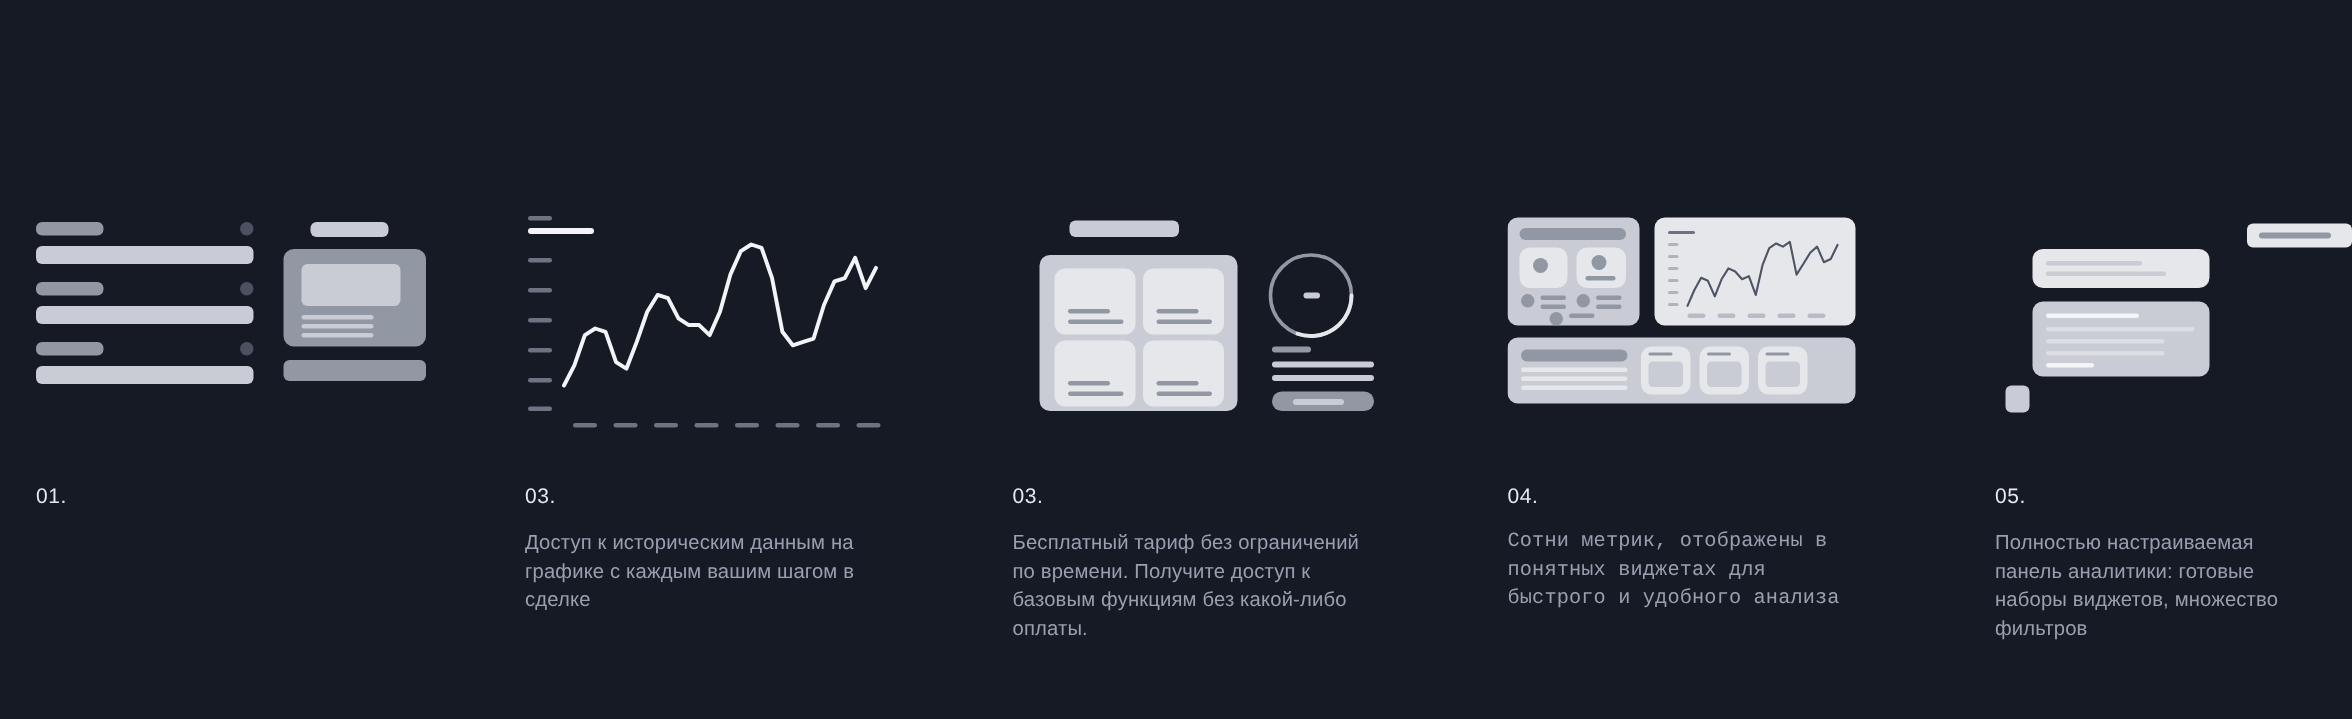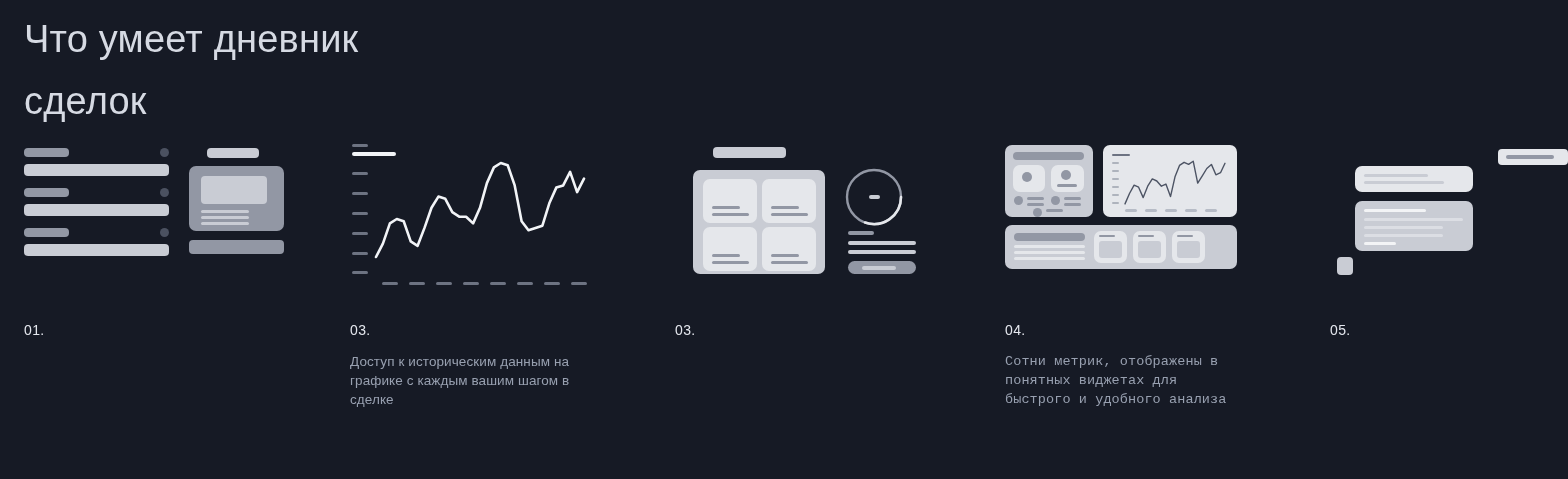--- a/index.html
+++ b/index.html
@@ -108,22 +108,20 @@
   .ytick.top { width: 44px; height: 4px; background: #f2f4f7; }
   .xtick  { position: absolute; bottom: 3px; width: 16px; height: 3px; border-radius: 2px; background: #6d7382; }
 
   svg { display: block; overflow: visible; }
 </style>
 </head>
 <body>
 
 <div class="page">
 
-  <h1 class="page-title">Что умеет дневник
-сделок</h1>
 
   <div class="cards">
 
     <div class="card c1">
       <div class="art">
 
         <div class="bar md" style="left:0;top:8px;width:45px;height:9px;"></div>
         <span class="dot" style="left:136px;top:8px;width:9px;height:9px;"></span>
         <div class="bar lt" style="left:0;top:24px;width:145px;height:12px;"></div>
 
@@ -206,20 +204,21 @@
         <div class="bar lt" style="left:194px;top:55px;width:11px;height:4px;"></div>
 
         <div class="bar md" style="left:173px;top:91px;width:26px;height:4px;"></div>
         <div class="bar lt" style="left:173px;top:101px;width:68px;height:4px;"></div>
         <div class="bar lt" style="left:173px;top:110px;width:68px;height:4px;"></div>
         <div class="bar md" style="left:173px;top:121px;width:68px;height:13px;border-radius:7px;">
           <div class="bar lt" style="left:14px;top:5px;width:34px;height:4px;"></div>
         </div>
       </div>
       <div class="card-num">03.</div>
+      <div class="card-text">Бесплатный тариф без ограничений по времени. Получите доступ к базовым функциям без какой-либо оплаты.</div>
     </div>
 
     <div class="card c4">
       <div class="art">
 
         <div class="panel light" style="left:0;top:5px;width:88px;height:72px;">
           <div class="bar md" style="left:8px;top:7px;width:71px;height:8px;"></div>
           <div class="panel pale" style="left:8px;top:20px;width:32px;height:27px;">
             <span class="dot" style="left:9px;top:7px;width:10px;height:10px;background:#9297a4;"></span>
           </div>
@@ -295,16 +294,17 @@
           <div class="bar" style="left:9px;top:8px;width:62px;height:3px;background:#f3f4f6;"></div>
           <div class="bar" style="left:9px;top:17px;width:99px;height:3px;background:#dcdee4;"></div>
           <div class="bar" style="left:9px;top:25px;width:79px;height:3px;background:#dcdee4;"></div>
           <div class="bar" style="left:9px;top:33px;width:79px;height:3px;background:#dcdee4;"></div>
           <div class="bar" style="left:9px;top:41px;width:32px;height:3px;background:#f3f4f6;"></div>
         </div>
 
         <div class="panel light" style="left:7px;top:117px;width:16px;height:18px;border-radius:4px;"></div>
       </div>
       <div class="card-num">05.</div>
+      <div class="card-text">Полностью настраиваемая панель аналитики: готовые наборы виджетов, множество фильтров</div>
     </div>
 
   </div>
 </div>
 
 </body></html>

